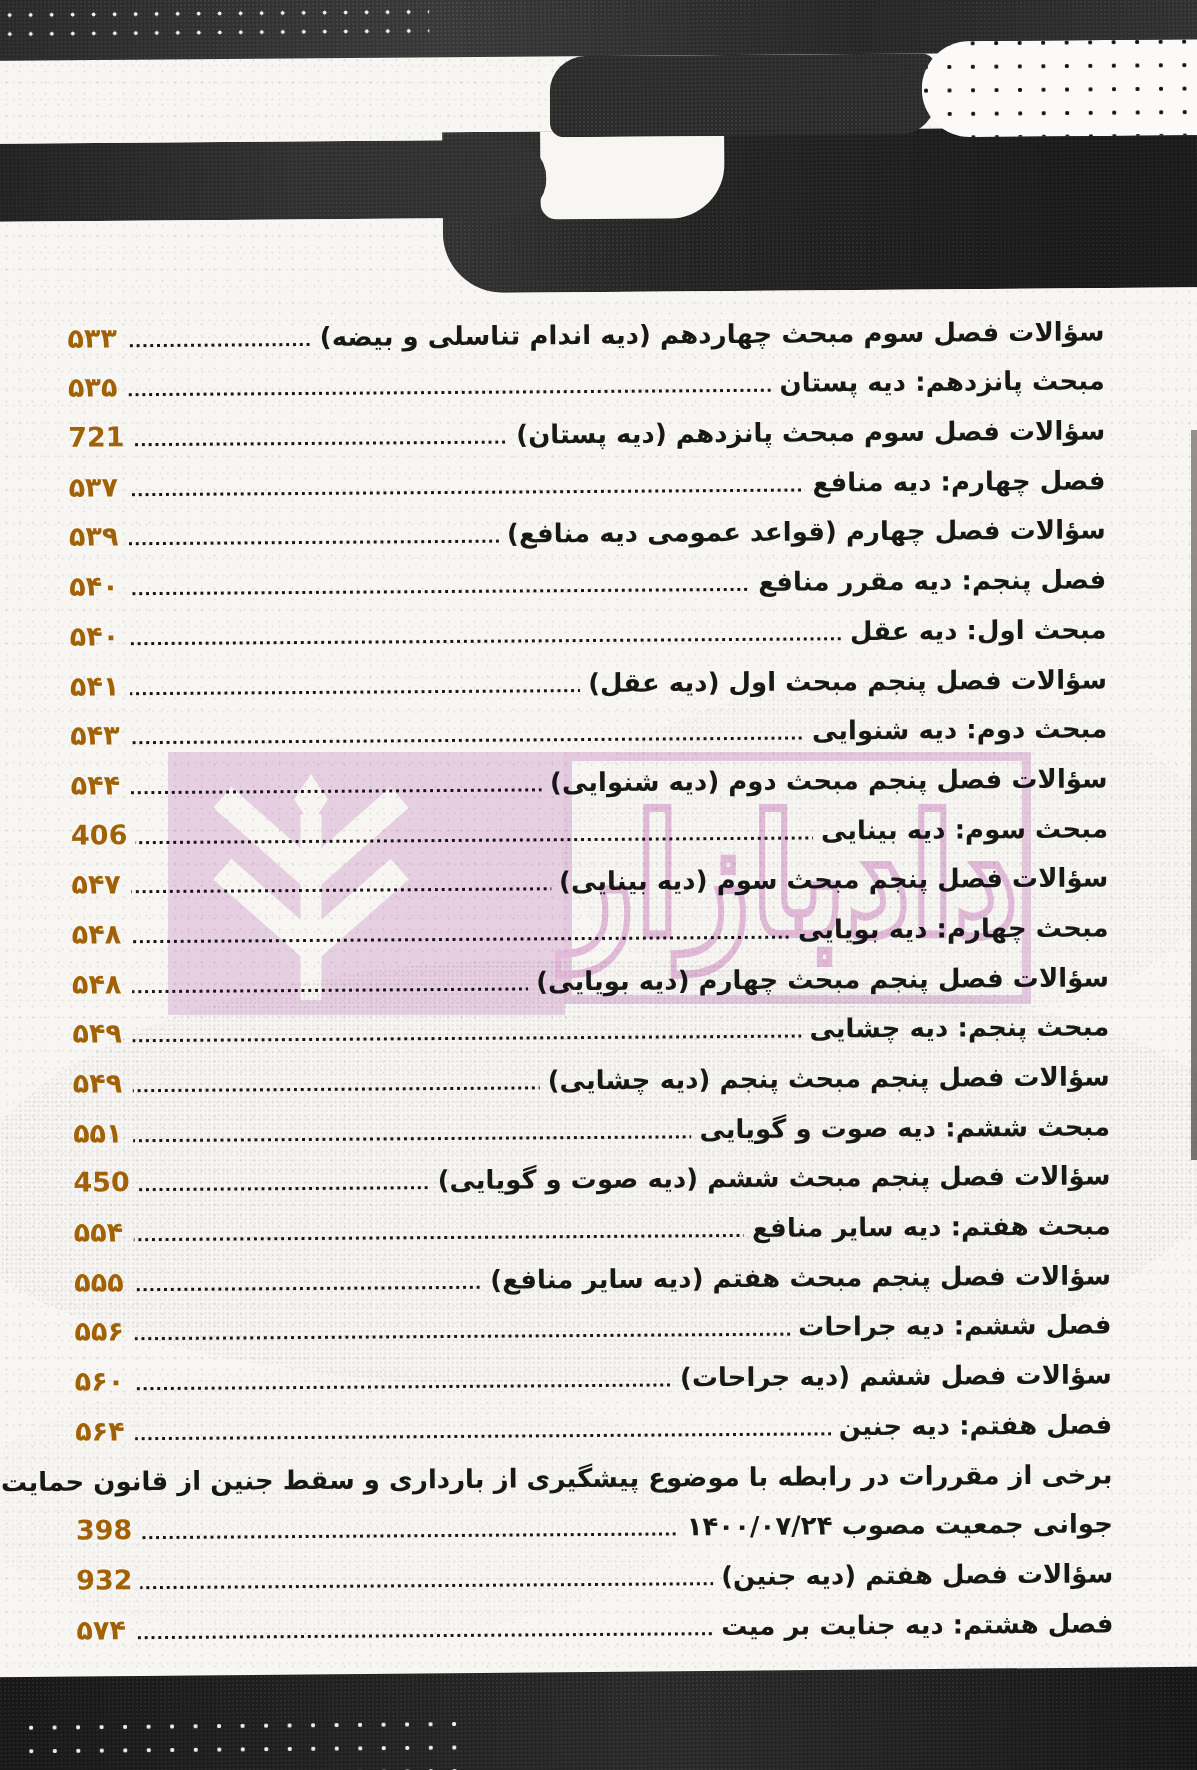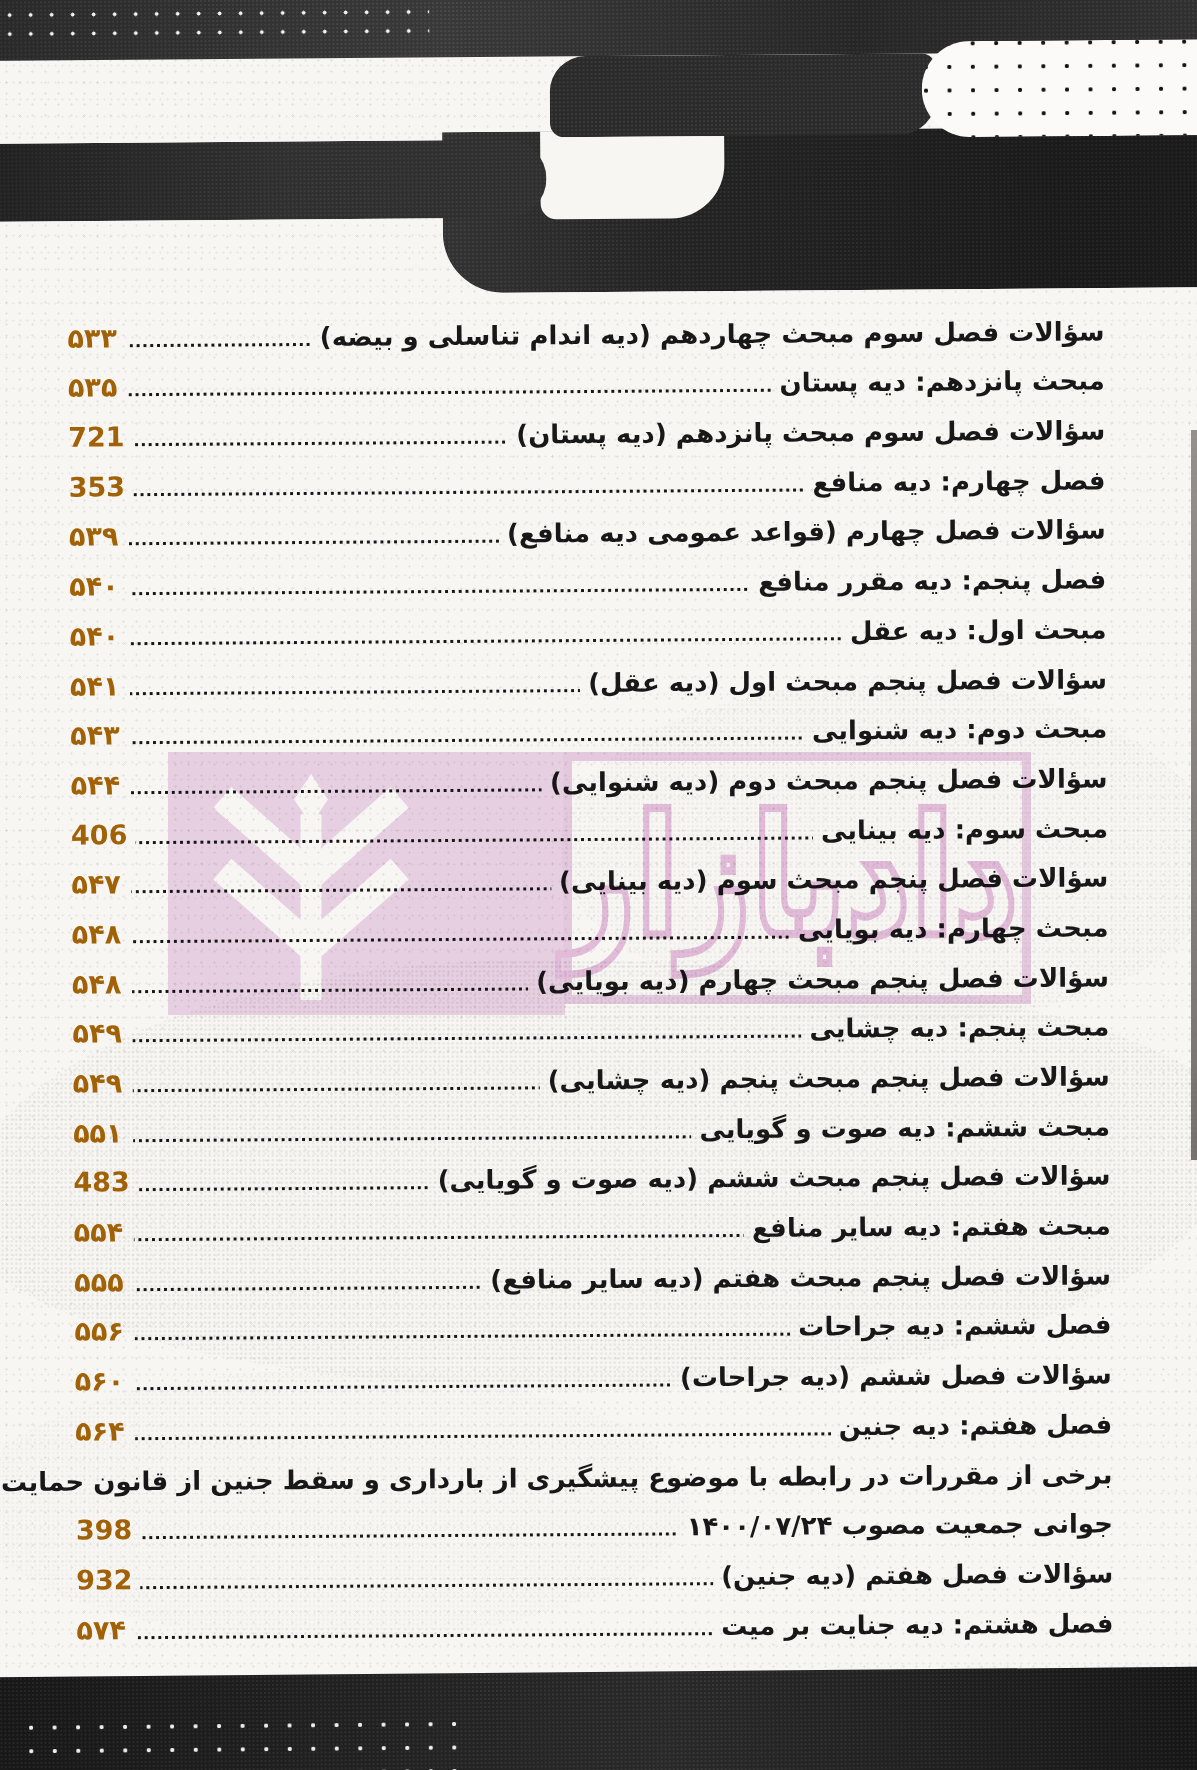--- a/index.html
+++ b/index.html
@@ -114,21 +114,21 @@
         <span class="num">۵۳۵</span>
       </div>
       <div class="row">
         <span class="t">سؤالات فصل سوم مبحث پانزدهم (دیه  پستان)</span>
         <span class="leader"></span>
         <span class="num">721</span>
       </div>
       <div class="row">
         <span class="t">فصل چهارم: دیه منافع</span>
         <span class="leader"></span>
-        <span class="num">353</span>
+        <span class="num">۵۳۷</span>
       </div>
       <div class="row">
         <span class="t">سؤالات فصل چهارم (قواعد عمومی دیه منافع)</span>
         <span class="leader"></span>
         <span class="num">۵۳۹</span>
       </div>
       <div class="row">
         <span class="t">فصل پنجم: دیه مقرر منافع</span>
         <span class="leader"></span>
         <span class="num">۵۴۰</span>
@@ -184,21 +184,21 @@
         <span class="num">۵۴۹</span>
       </div>
       <div class="row">
         <span class="t">مبحث ششم: دیه صوت و گویایی</span>
         <span class="leader"></span>
         <span class="num">۵۵۱</span>
       </div>
       <div class="row">
         <span class="t">سؤالات فصل پنجم مبحث ششم (دیه صوت و گویایی)</span>
         <span class="leader"></span>
-        <span class="num">483</span>
+        <span class="num">450</span>
       </div>
       <div class="row">
         <span class="t">مبحث هفتم: دیه سایر منافع</span>
         <span class="leader"></span>
         <span class="num">۵۵۴</span>
       </div>
       <div class="row">
         <span class="t">سؤالات فصل پنجم مبحث هفتم (دیه سایر منافع)</span>
         <span class="leader"></span>
         <span class="num">۵۵۵</span>

